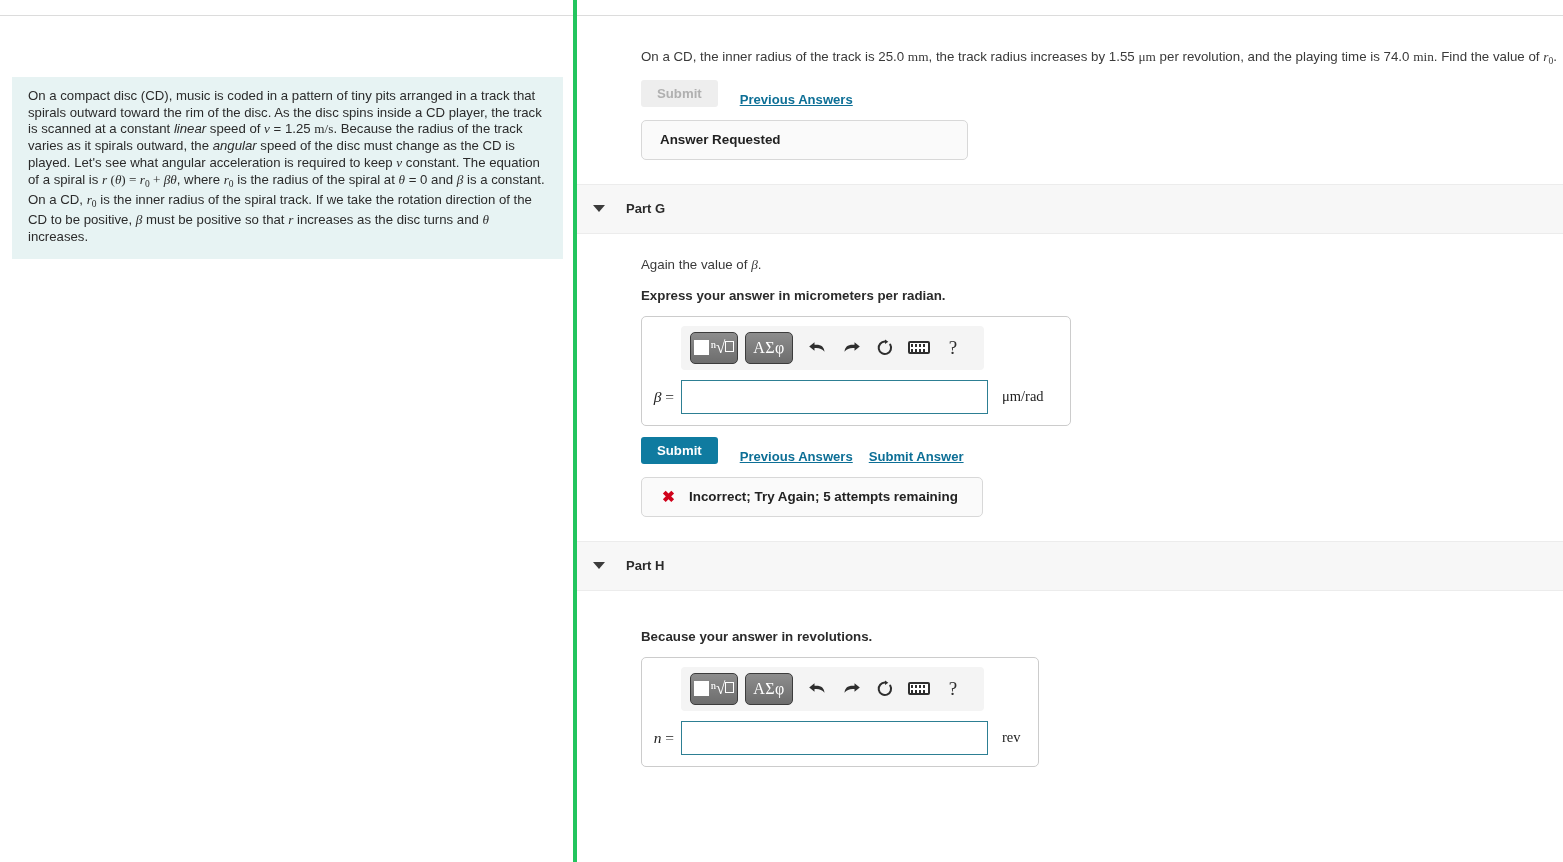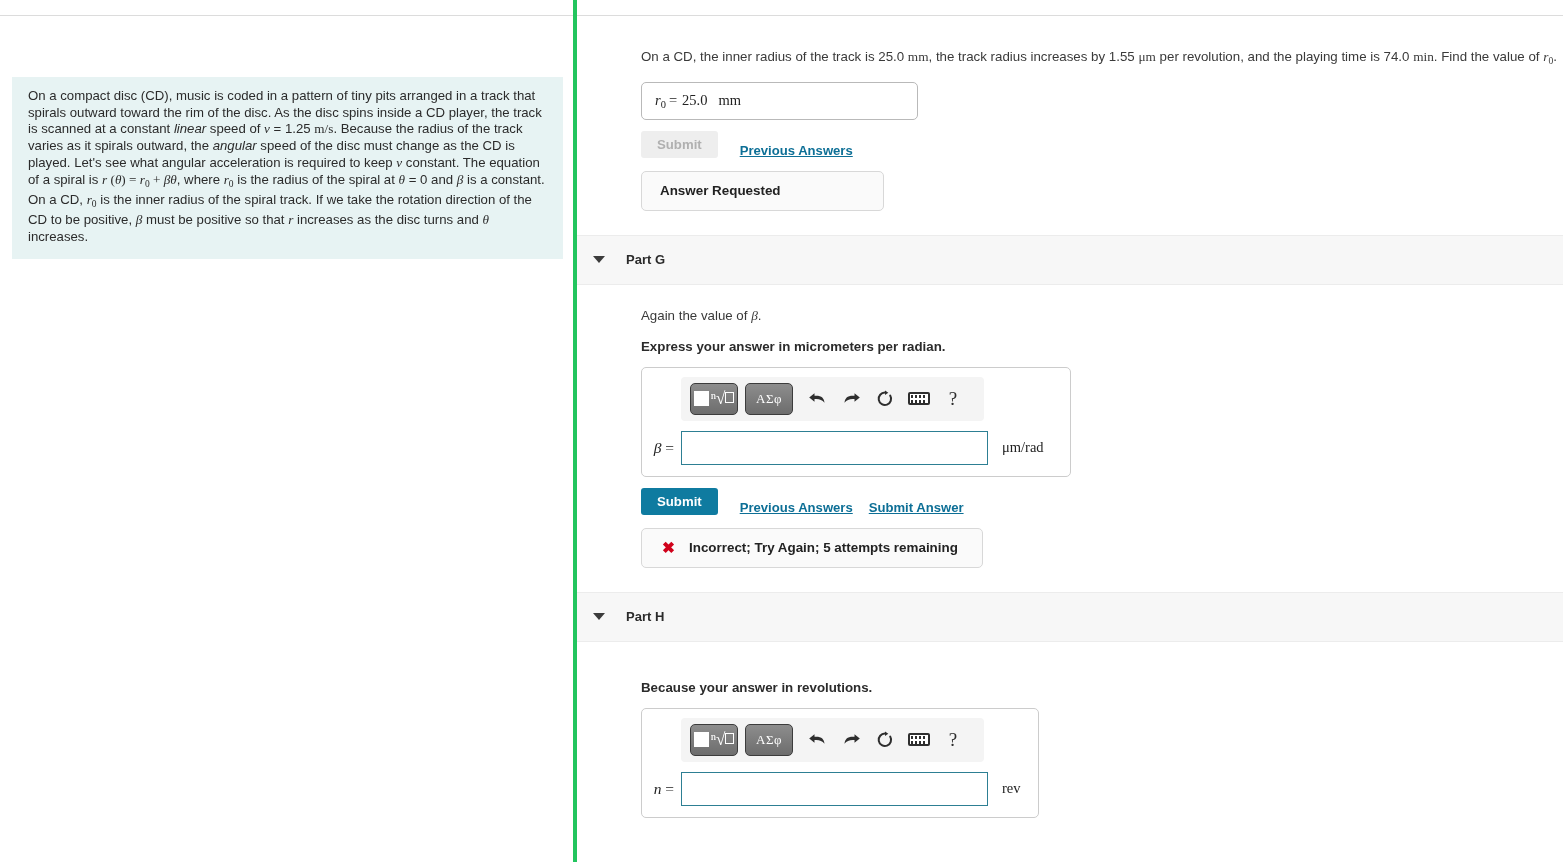--- a/index.html
+++ b/index.html
@@ -85,21 +85,21 @@
 
   
   .status-box {
     margin-top: 13px;
     border: 1px solid #d8d8d8; border-radius: 5px;
     background: #fafafa;
     display: inline-flex; align-items: center;
     height: 40px; padding: 0 18px;
     font-size: 13.4px; font-weight: bold; color: #222;
   }
-  .status-box.requested { width: 243px; }
+  .status-box.requested { width: 327px; }
   .status-box.incorrect { width: 342px; padding-left: 20px; }
   .xmark {
     color: #d0021b; font-size: 15.5px; font-weight: bold;
     margin-right: 14px; line-height: 1;
   }
 
   
   .part-band {
     background: #f7f7f7;
     border-top: 1px solid #ececec;
@@ -146,21 +146,21 @@
   .tb-btn .sq {
     width: 15px; height: 15px; background: #fff; display: inline-block;
     margin-right: 2px;
   }
   .radical {
     font-family: "Liberation Serif", serif; color: #fff;
     font-size: 17px; line-height: 1; position: relative;
   }
   .greek {
     font-family: "Liberation Serif", serif; color: #ffffff;
-    font-size: 13px; letter-spacing: 0.5px;
+    font-size: 16px; letter-spacing: 0.5px;
   }
   .tb-icon {
     width: 34px; height: 32px;
     display: flex; align-items: center; justify-content: center;
     color: #2e2e2e; cursor: pointer;
   }
   .tb-icon.arrow { font-size: 19px; }
   .tb-icon.help { font-size: 19px; font-family: "Liberation Serif", serif; }
 
   .kb {
@@ -209,26 +209,20 @@
       <span>On a compact disc (CD), music is coded in a pattern of tiny pits arranged in a track that spirals outward toward the rim of the disc. As the disc spins inside a CD player, the track is scanned at a constant </span><i>linear</i><span> speed of </span><span class="mj">v</span><span> = 1.25 </span><span class="mjr">m/s</span><span>. Because the radius of the track varies as it spirals outward, the </span><i>angular</i><span> speed of the disc must change as the CD is played. Let's see what angular acceleration is required to keep </span><span class="mj">v</span><span> constant. The equation of a spiral is </span><span class="mjr"><span class="mj">r</span> (<span class="mj">θ</span>) = <span class="mj">r</span><span class="sub">0</span> + <span class="mj">β</span><span class="mj">θ</span></span><span>, where </span><span class="mjr"><span class="mj">r</span><span class="sub">0</span></span><span> is the radius of the spiral at </span><span class="mj">θ</span><span> = 0 and </span><span class="mj">β</span><span> is a constant. On a CD, </span><span class="mjr"><span class="mj">r</span><span class="sub">0</span></span><span> is the inner radius of the spiral track. If we take the rotation direction of the CD to be positive, </span><span class="mj">β</span><span> must be positive so that </span><span class="mj">r</span><span> increases as the disc turns and </span><span class="mj">θ</span><span> increases.</span>
     </div>
   </div>
 
   <div class="right-col">
 
     <div class="q-block">
       <div class="q-text"><span>On a CD, the inner radius of the track is 25.0 </span><span class="mjr">mm</span><span>, the track radius increases by 1.55 </span><span class="mjr">μm</span><span> per revolution, and the playing time is 74.0 </span><span class="mjr">min</span><span>. Find the value of </span><span class="mjr"><span class="mj">r</span><span class="sub">0</span></span><span>.</span></div>
 
 
-      <div class="ans-box">
-        <span class="lbl"><span class="mj">r</span><span class="sub">0</span></span>
-        <span class="eq">=</span>
-        <span class="val">25.0</span>
-        <span class="unit">mm</span>
-      </div>
 
       <div class="btn-row">
         <button class="btn btn-disabled">Submit</button>
         <a class="link">Previous Answers</a>
       </div>
 
       <div class="status-box requested">
         <span>Answer Requested</span>
       </div>
     </div>

